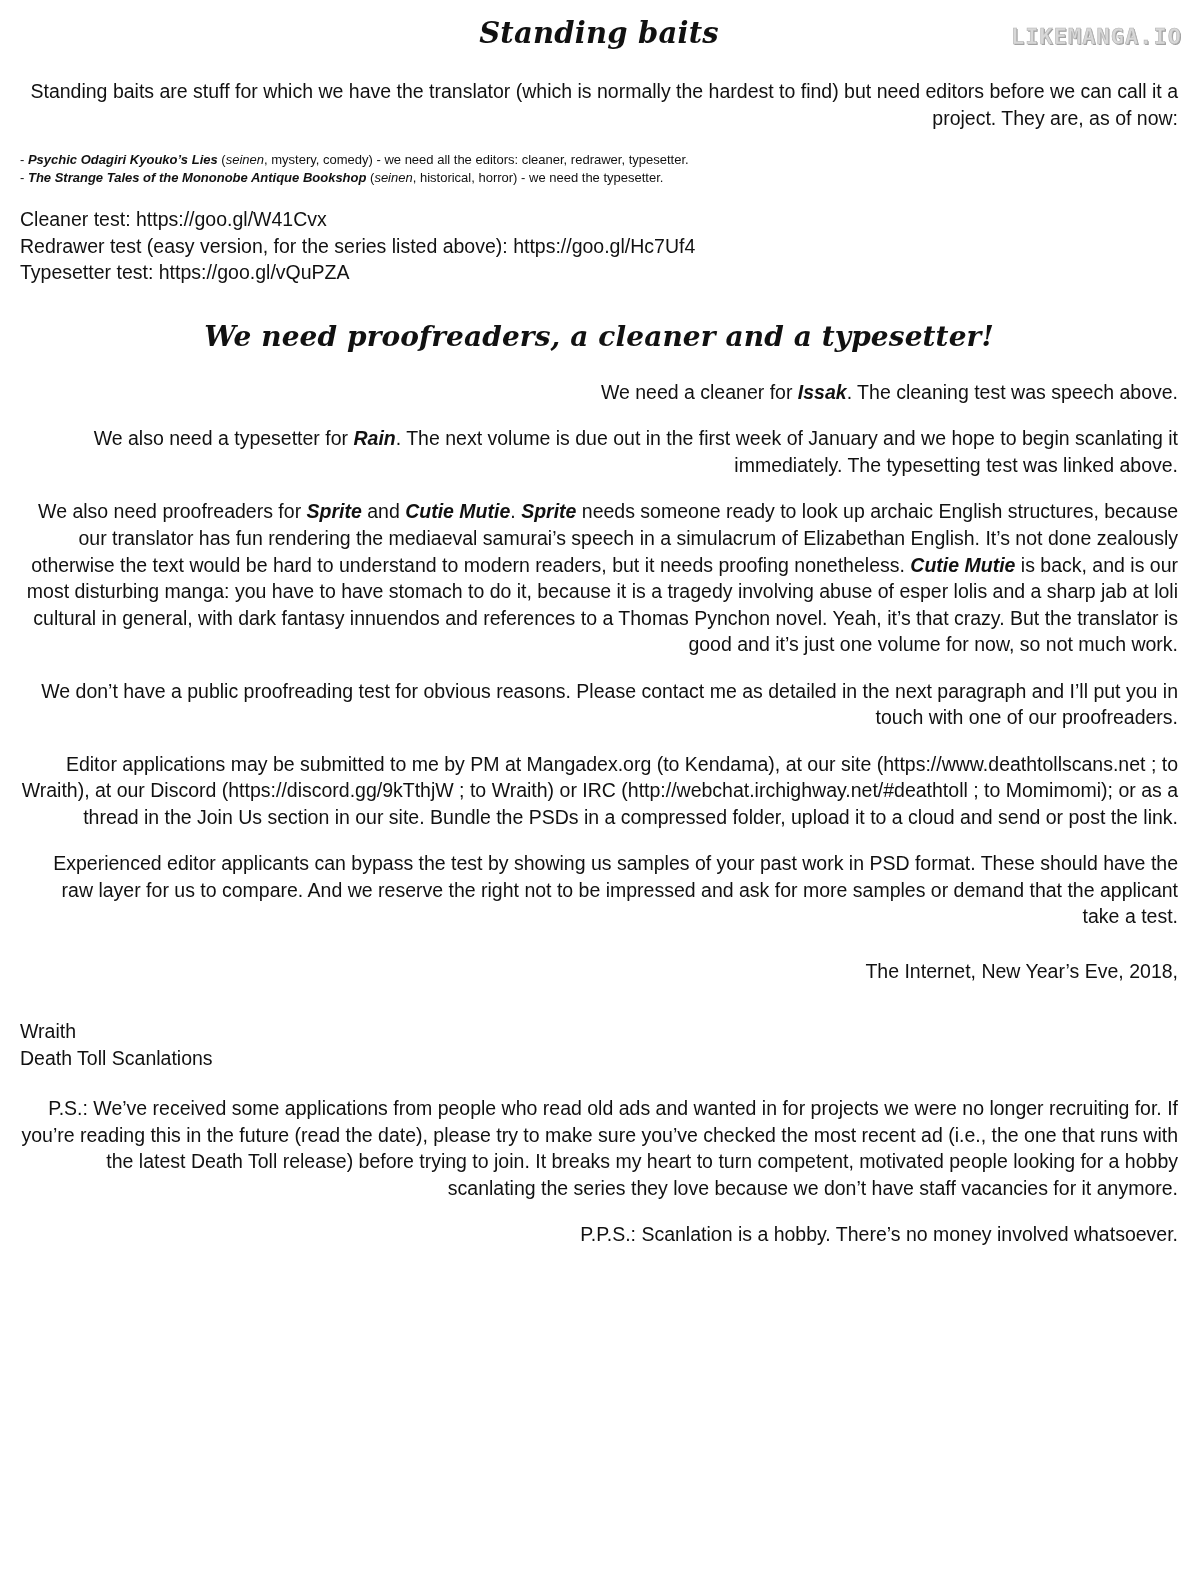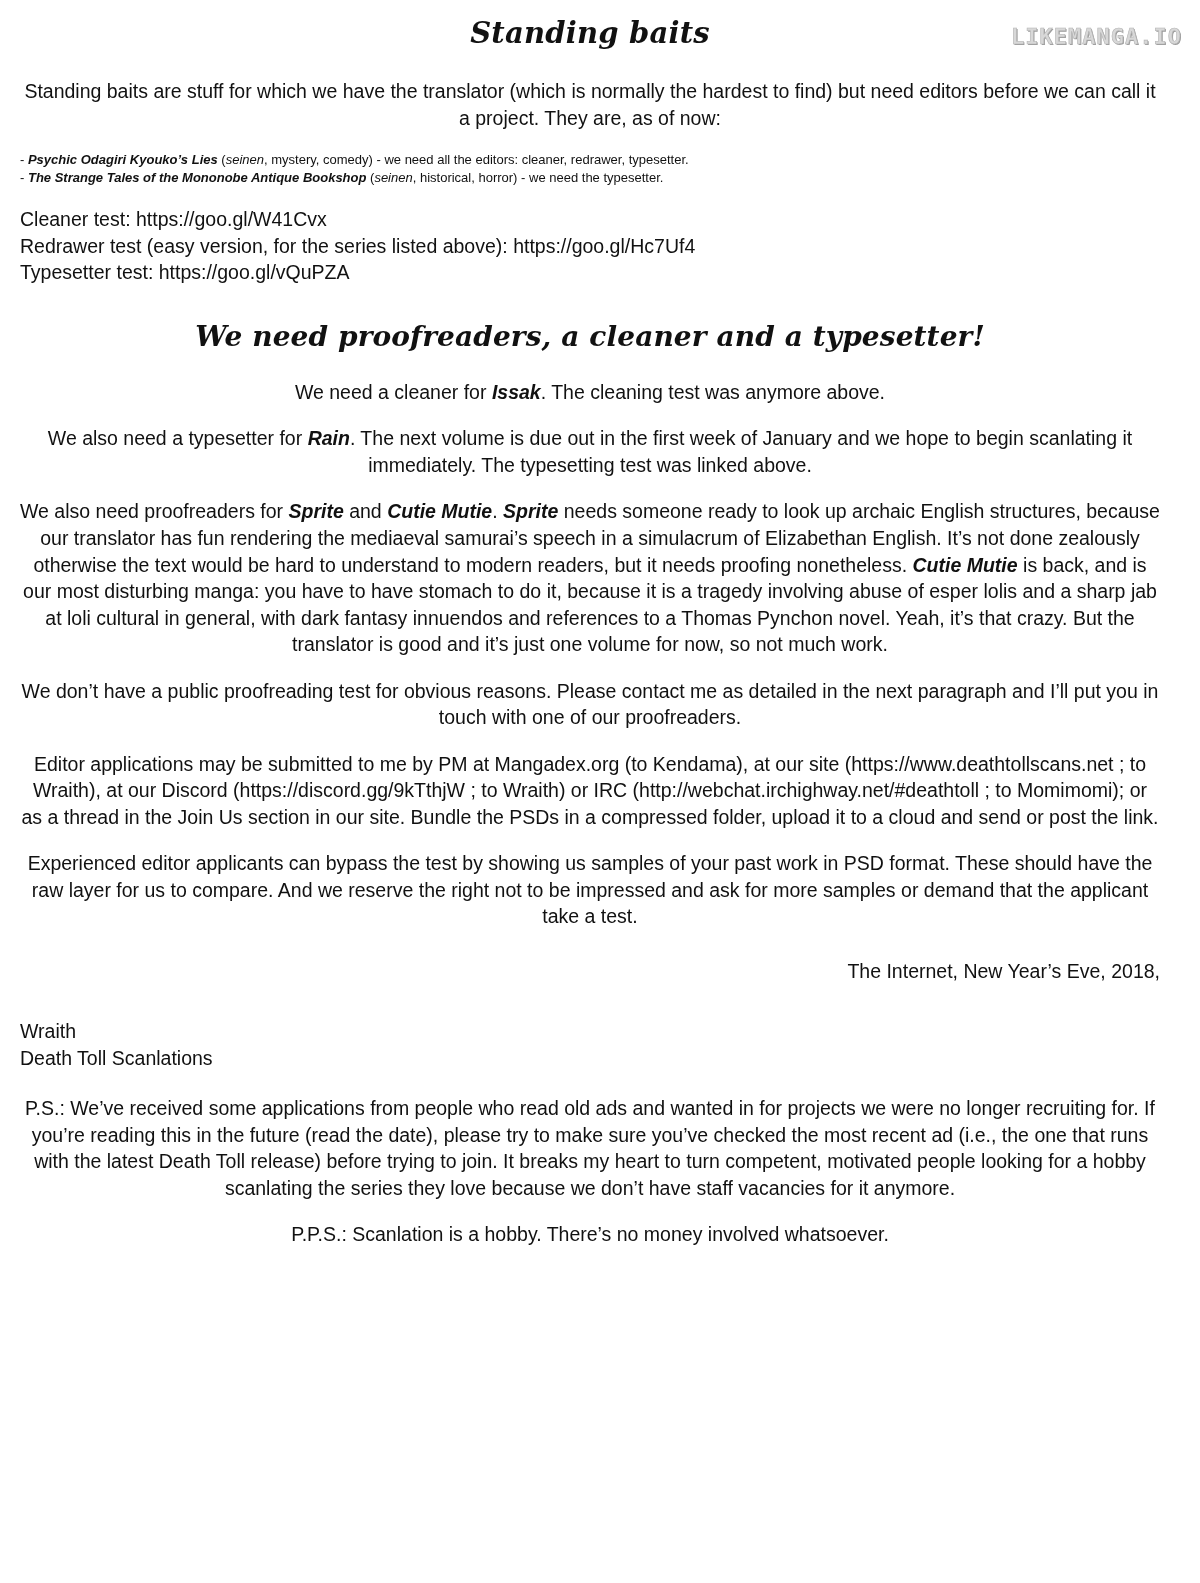--- a/index.html
+++ b/index.html
@@ -31,21 +31,21 @@
     font-size: 22px;
     letter-spacing: 1px;
     color: #d8d8d8;
     text-shadow:
       1px 1px 0 #9a9a9a,
       -1px -1px 0 #ffffff;
     -webkit-text-stroke: 0.6px #b4b4b4;
     user-select: none;
   }
   .content {
-    padding: 14px 40px 0 20px;
+    padding: 14px 22px 0 20px;
   }
   h1.doc-title {
     font-family: "DejaVu Serif", serif;
     font-style: italic;
     font-weight: bold;
     font-size: 29px;
     text-align: center;
     margin: 2px 0 28px 0;
     letter-spacing: 0.2px;
   }
@@ -55,21 +55,21 @@
     font-weight: bold;
     font-size: 28px;
     text-align: center;
     margin: 34px 0 26px 0;
     letter-spacing: 0.1px;
   }
   p {
     font-size: 19.5px;
     line-height: 1.36;
     margin: 0 0 20px 0;
-    text-align: center;
+    text-align: right;
   }
   .lines {
     margin: 0 0 20px 0;
   }
   .lines .line {
     font-size: 19.5px;
     line-height: 1.36;
   }
   .bullets {
     margin: 0 0 20px 0;
@@ -131,21 +131,21 @@
 
     <div class="lines">
       <div class="line">Cleaner test: https://goo.gl/W41Cvx</div>
       <div class="line">Redrawer test (easy version, for the series listed above): https://goo.gl/Hc7Uf4</div>
       <div class="line">Typesetter test: https://goo.gl/vQuPZA</div>
     </div>
 
 
     <h2 class="section-title">We need proofreaders, a cleaner and a typesetter!</h2>
 
-    <p><span>We need a cleaner for </span><span class="bi">Issak</span><span>. The cleaning test was anymore above.</span></p>
+    <p><span>We need a cleaner for </span><span class="bi">Issak</span><span>. The cleaning test was speech above.</span></p>
 
     <p><span>We also need a typesetter for </span><span class="bi">Rain</span><span>. The next volume is due out in the first week of January and we hope to begin scanlating it immediately. The typesetting test was linked above.</span></p>
 
     <p><span>We also need proofreaders for </span><span class="bi">Sprite</span><span> and </span><span class="bi">Cutie Mutie</span><span>. </span><span class="bi">Sprite</span><span> needs someone ready to look up archaic English structures, because our translator has fun rendering the mediaeval samurai’s speech in a simulacrum of Elizabethan English. It’s not done zealously otherwise the text would be hard to understand to modern readers, but it needs proofing nonetheless. </span><span class="bi">Cutie Mutie</span><span> is back, and is our most disturbing manga: you have to have stomach to do it, because it is a tragedy involving abuse of esper lolis and a sharp jab at loli cultural in general, with dark fantasy innuendos and references to a Thomas Pynchon novel. Yeah, it’s that crazy. But the translator is good and it’s just one volume for now, so not much work.</span></p>
 
     <p>We don’t have a public proofreading test for obvious reasons. Please contact me as detailed in the next paragraph and I’ll put you in touch with one of our proofreaders.</p>
 
     <p>Editor applications may be submitted to me by PM at Mangadex.org (to Kendama), at our site (https://www.deathtollscans.net ; to Wraith), at our Discord (https://discord.gg/9kTthjW ; to Wraith) or IRC (http://webchat.irchighway.net/#deathtoll ; to Momimomi); or as a thread in the Join Us section in our site. Bundle the PSDs in a compressed folder, upload it to a cloud and send or post the link.</p>
 
     <p>Experienced editor applicants can bypass the test by showing us samples of your past work in PSD format. These should have the raw layer for us to compare. And we reserve the right not to be impressed and ask for more samples or demand that the applicant take a test.</p>

